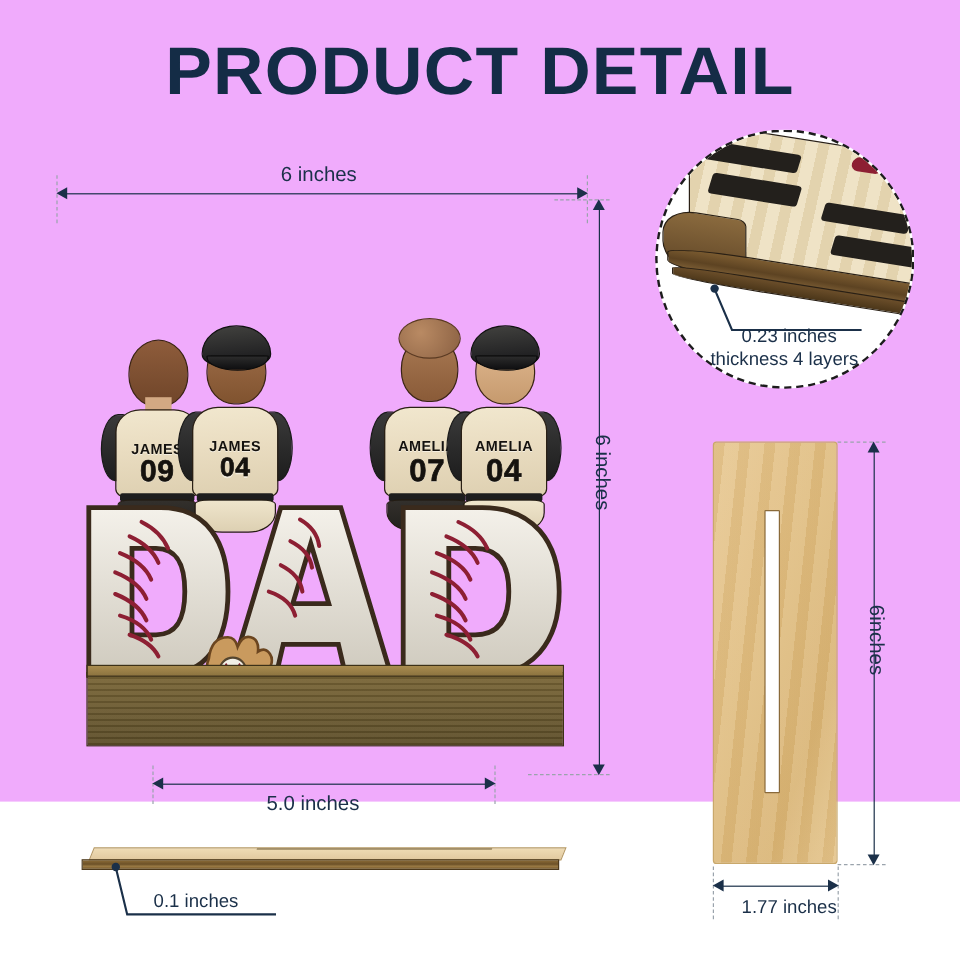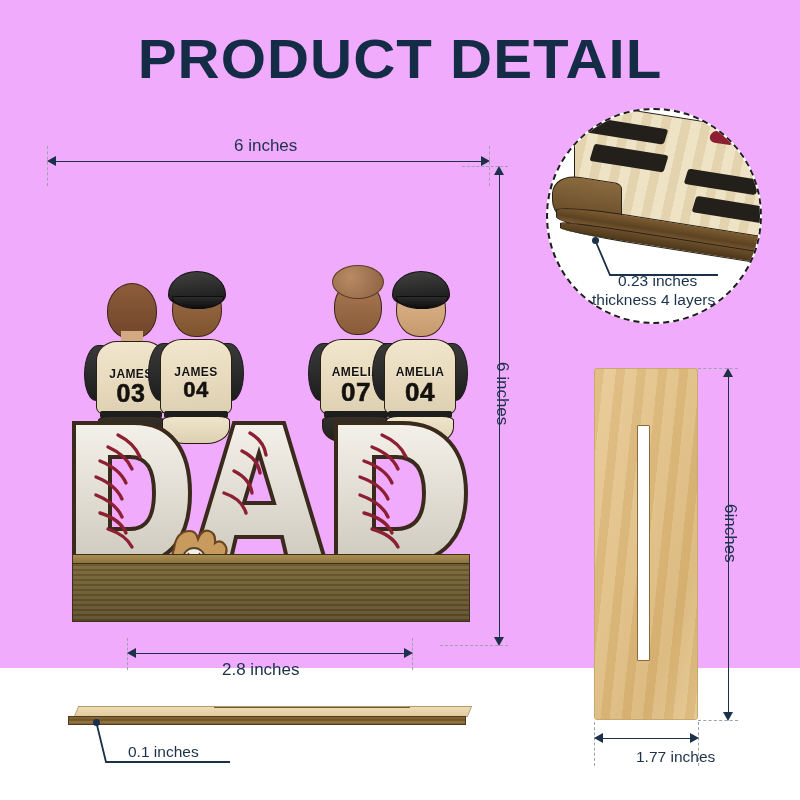--- a/index.html
+++ b/index.html
@@ -182,21 +182,21 @@
   <div id="artwork">
 
     <div class="person" style="left:28px; top:88px; width:86px; height:160px;">
       <div class="head" style="left:19px; top:0; width:50px; height:56px; background:linear-gradient(180deg,#8e5c3b,#6f4529); border:1.5px solid #3a2414;"></div>
       <div class="neck" style="left:33px; top:48px; width:22px; height:16px;"></div>
       <div class="sleeve l" style="top:62px; left:-4px; width:24px; height:56px; position:absolute;"></div>
       <div class="sleeve r" style="top:62px; right:-4px; width:24px; height:56px; position:absolute;"></div>
       <div style="position:absolute; left:8px; top:58px; width:70px; height:74px;">
         <div class="torso"></div>
         <div class="jname" style="top:26px; font-size:12px;">JAMES</div>
-        <div class="jnum" style="top:38px; font-size:25px;">03</div>
+        <div class="jnum" style="top:38px; font-size:25px;">09</div>
       </div>
       <div class="belt" style="left:12px; top:128px; width:62px; height:7px;"></div>
       <div class="pants" style="left:10px; top:133px; width:66px; height:28px; background:linear-gradient(180deg,#33302c,#22201d);"></div>
     </div>
 
     <div class="person" style="left:92px; top:76px; width:88px; height:172px;">
       <div class="head" style="left:20px; top:10px; width:50px; height:56px; background:linear-gradient(180deg,#a06f4b,#80532f); border:1.5px solid #3a2414;"></div>
       <div class="cap" style="left:16px; top:0; width:58px; height:34px;"></div>
       <div class="sleeve l" style="top:72px; left:-4px; width:25px; height:58px; position:absolute;"></div>
       <div class="sleeve r" style="top:72px; right:-4px; width:25px; height:58px; position:absolute;"></div>
@@ -321,21 +321,21 @@
     <div id="base"></div>
   </div>
 
   <div class="dash-v" style="left:127px; top:638px; height:32px;"></div>
   <div class="dash-v" style="left:412px; top:638px; height:32px;"></div>
   <div class="arrowline-h" style="left:127px; top:648px; width:286px;">
     <span class="tipL"></span>
     <span class="shaft"></span>
     <span class="tipR"></span>
   </div>
-  <div class="dimlabel" style="left:222px; top:660px;">2.8 inches</div>
+  <div class="dimlabel" style="left:222px; top:660px;">5.0 inches</div>
 
   <div id="zoomcircle">
     <div class="inner">
 
       <div class="zslab" style="left:40px; top:0; width:220px; height:118px;
                   background:repeating-linear-gradient(102deg, #efe3c6 0 10px, #e3d3ae 10px 19px);
                   border-radius:6px 10px 26px 10px; transform:skewY(9deg);"></div>
       <div style="position:absolute; left:48px; top:6px; width:206px; height:108px; transform:skewY(9deg);">
         <div style="position:absolute; left:6px; top:8px; width:78px; height:16px; background:#23201c; border-radius:3px; transform:skewX(-16deg);"></div>
         <div style="position:absolute; left:10px; top:34px; width:74px; height:18px; background:#23201c; border-radius:3px; transform:skewX(-16deg);"></div>
@@ -376,21 +376,21 @@
   </div>
   <div class="dimlabel vtext" style="left:740px; top:504px;">6inches</div>
 
   <div class="dash-v" style="left:594px; top:722px; height:44px;"></div>
   <div class="dash-v" style="left:698px; top:722px; height:44px;"></div>
   <div class="arrowline-h" style="left:594px; top:733px; width:105px;">
     <span class="tipL"></span>
     <span class="shaft"></span>
     <span class="tipR"></span>
   </div>
-  <div class="dimlabel sm" style="left:636px; top:748px;">1.77 inches</div>
+  <div class="dimlabel sm" style="left:618px; top:748px;">1.77 inches</div>
 
   <div id="plate">
     <div class="top"></div>
     <div class="slotline"></div>
     <div class="edge"></div>
   </div>
   <div class="dot" style="left:93px; top:719px;"></div>
   <div class="leader" style="left:60px; top:700px; width:220px; height:80px;">
     <svg viewBox="0 0 220 80" xmlns="http://www.w3.org/2000/svg" style="width:100%;height:100%">
       <path d="M36.5 23 L46 62 L170 62" stroke="#1b3049" stroke-width="1.8" fill="none"></path>

